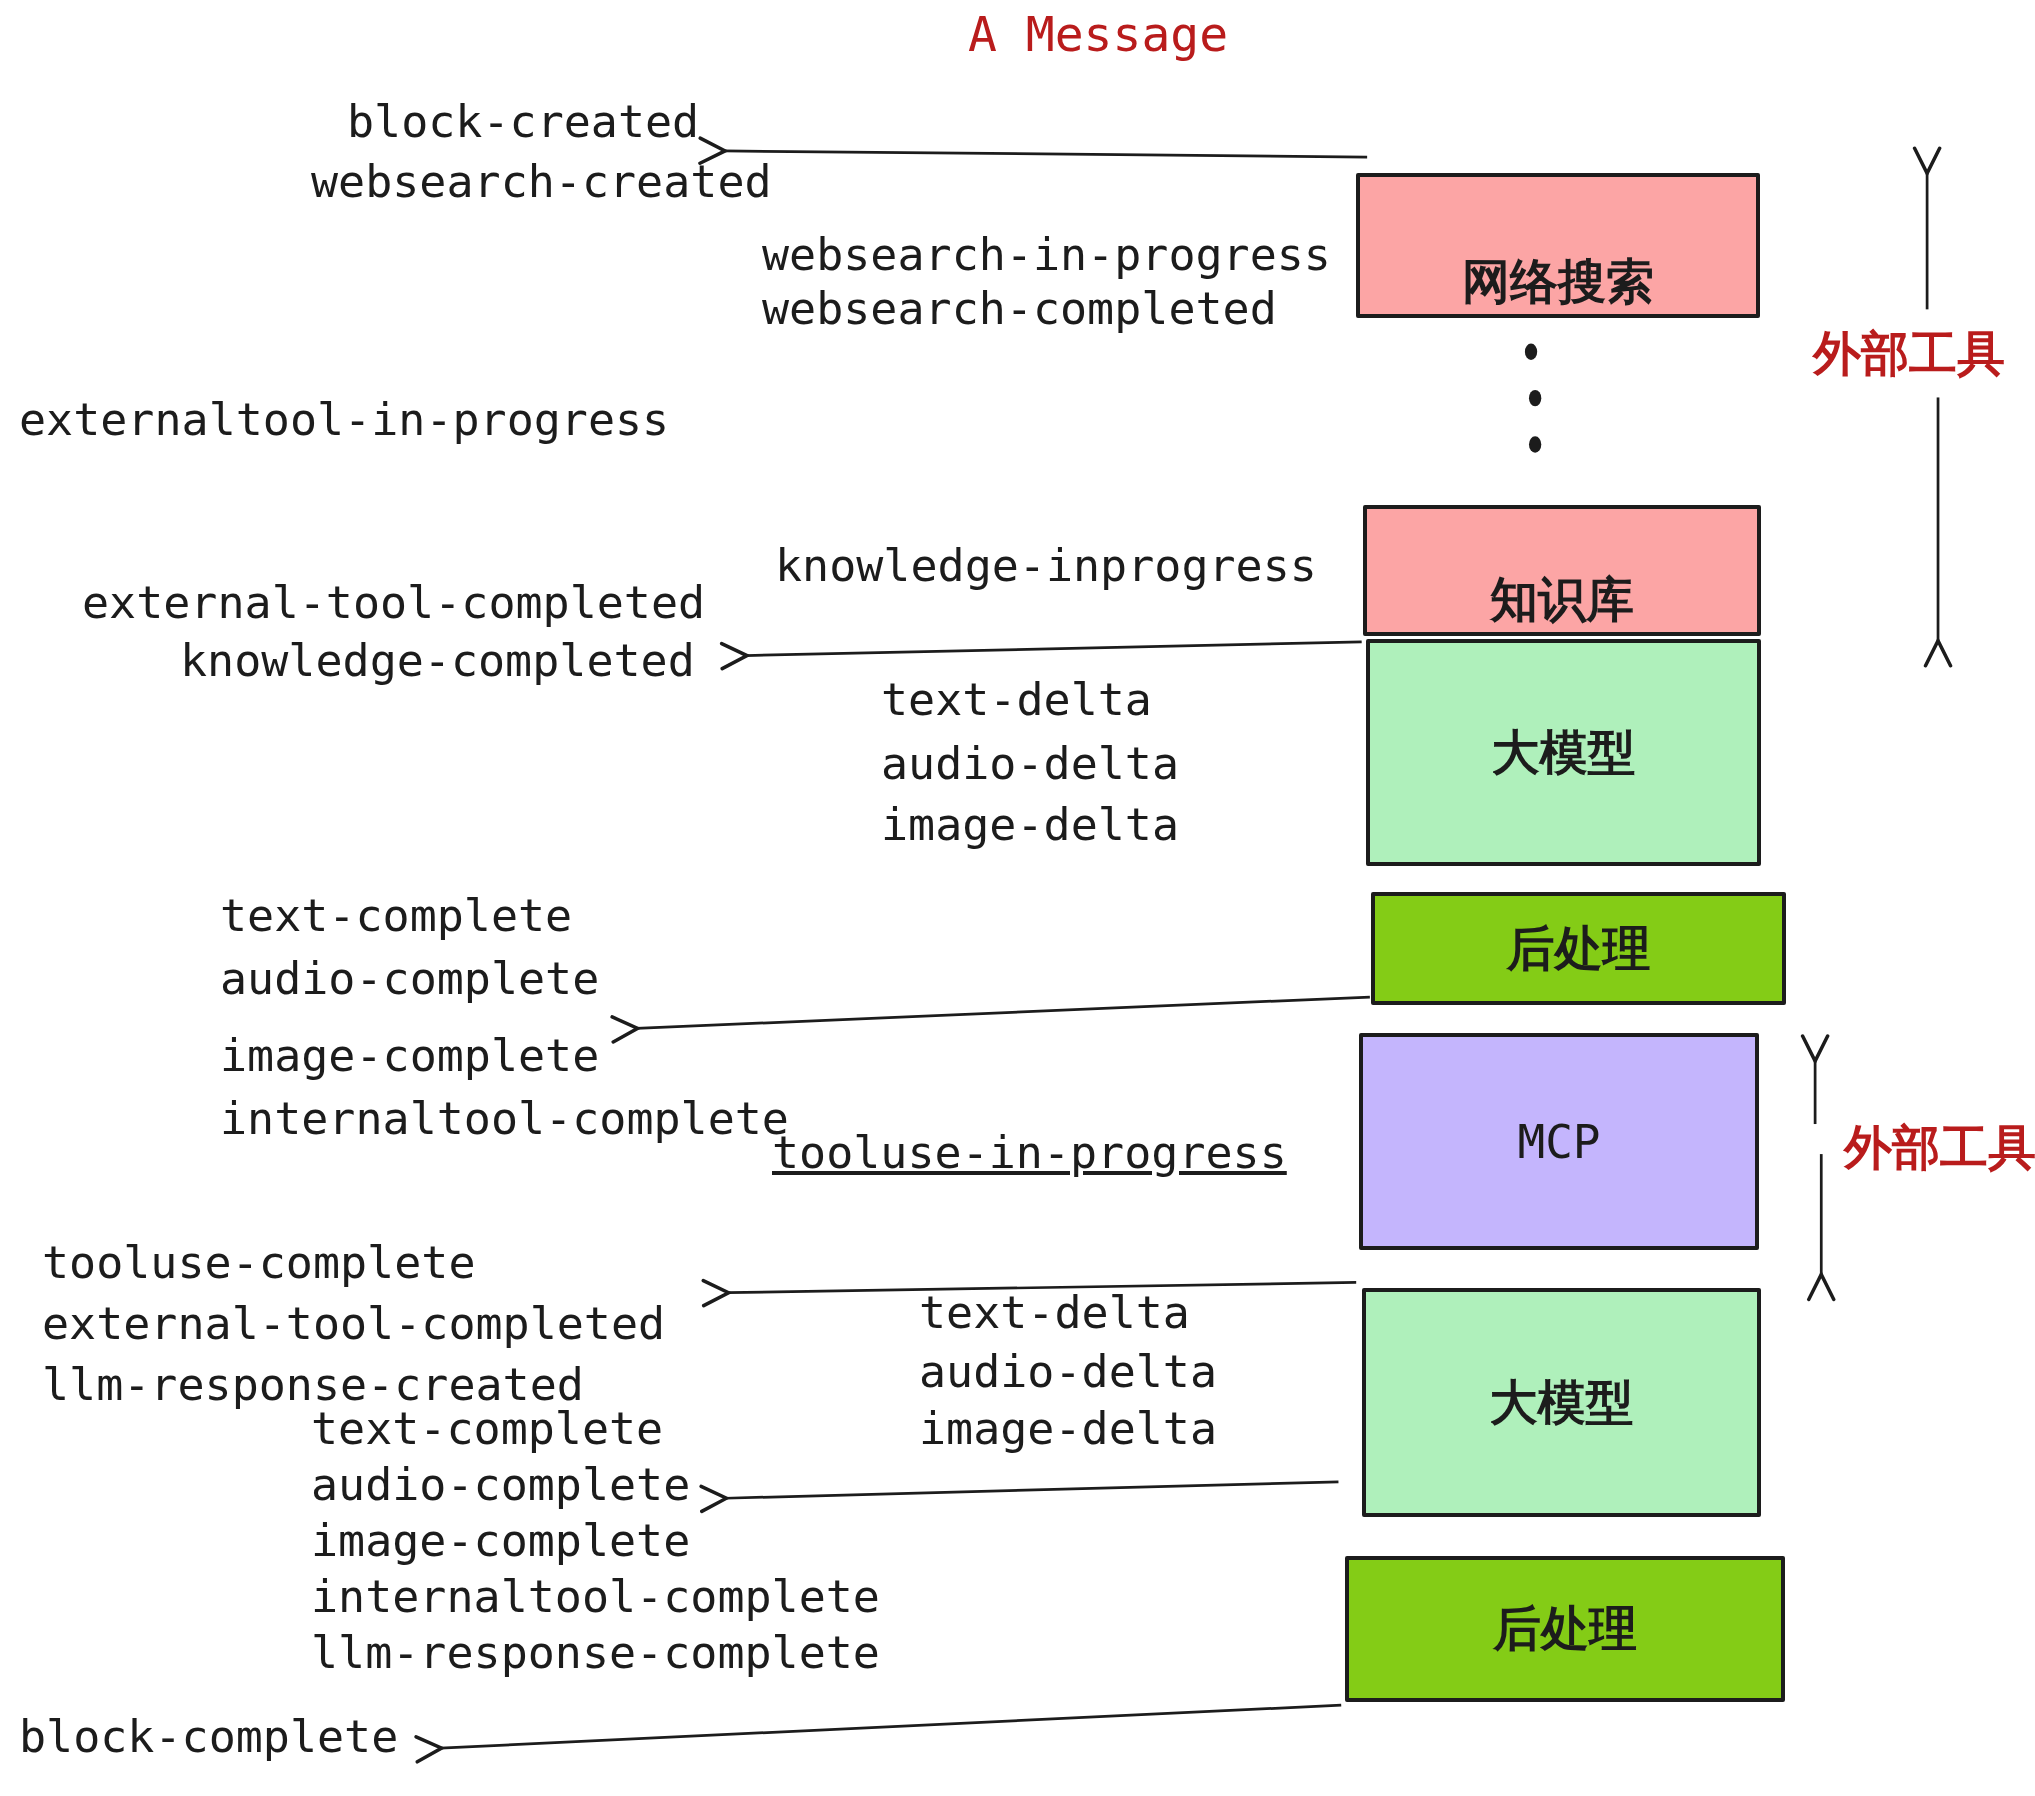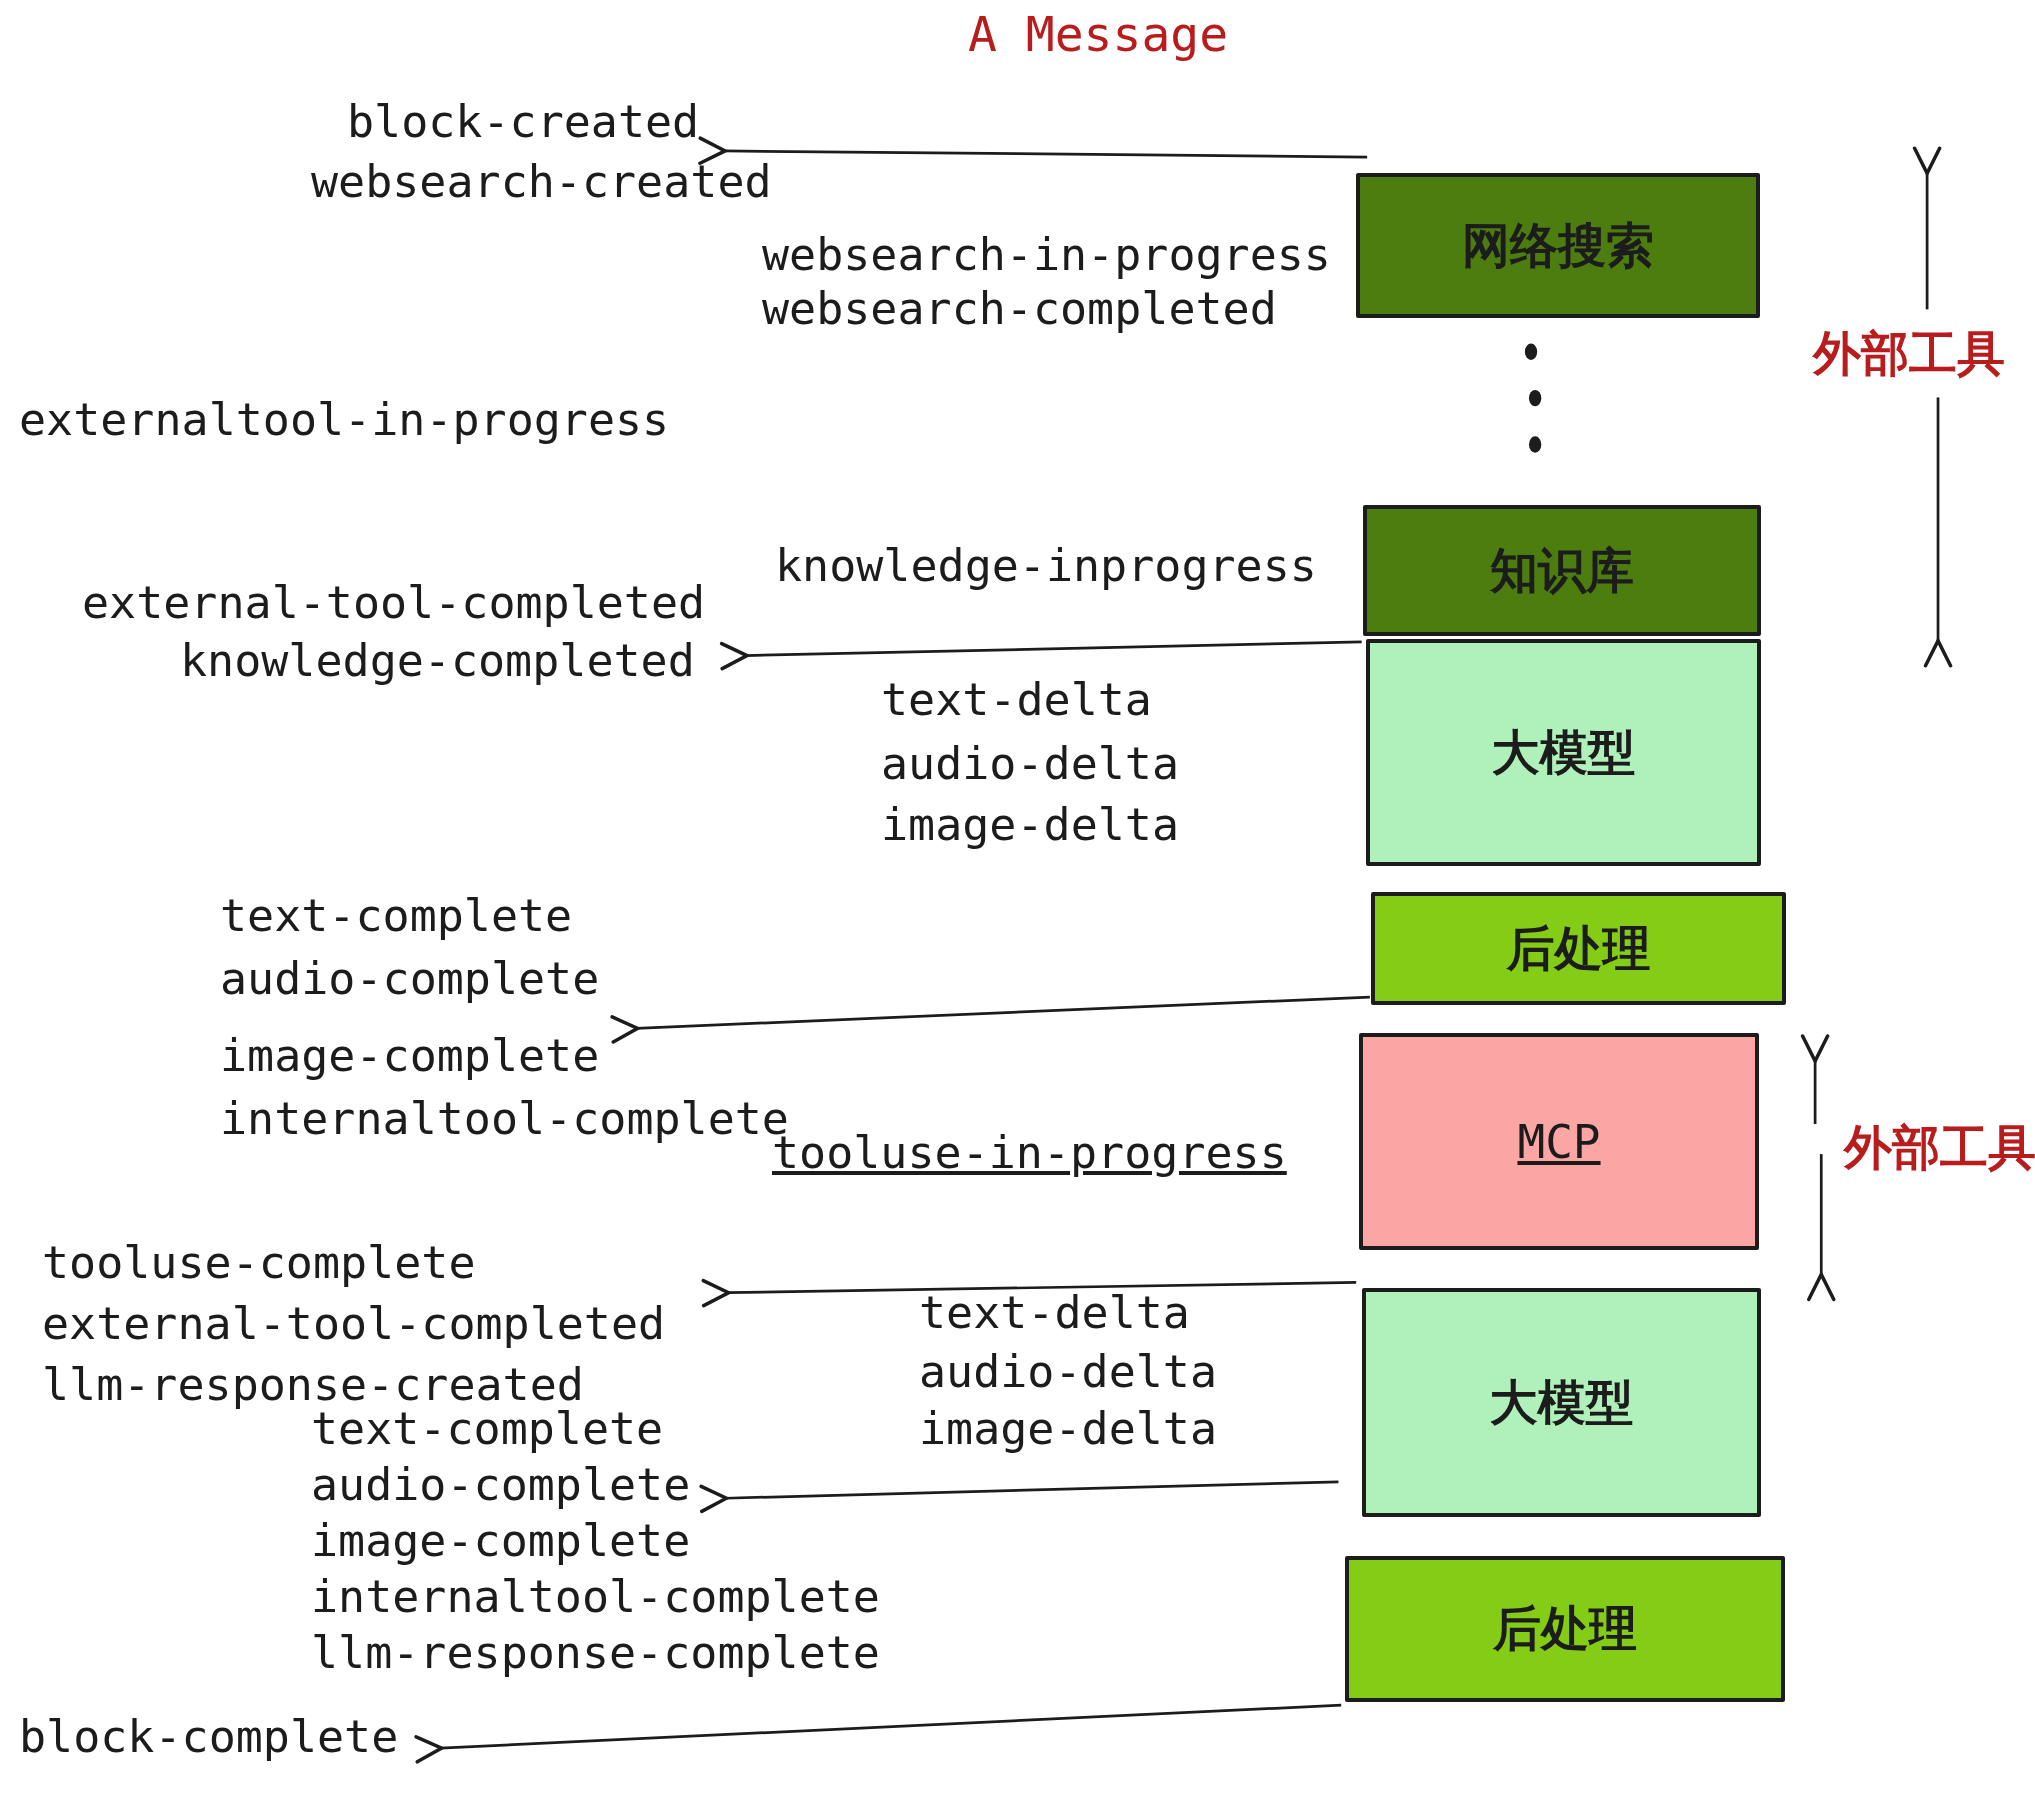--- a/index.html
+++ b/index.html
@@ -41,23 +41,23 @@
     font-size:48px;
     font-weight:bold;
     color:#1c1c1c;
     white-space:nowrap;
   }
   .box .lbl.mono{
     font-family:"DejaVu Sans Mono",monospace;
     font-weight:normal;
     font-size:46px;
   }
-  .pink{background:#4d7c0f;}
+  .pink{background:#fca5a5;align-items:flex-end;}
   .green{background:#aff0bb;}
-  .yellow{background:#fca5a5;text-decoration:underline;}
+  .yellow{background:#c4b5fd;}
   .white{background:#84cc16;}
   .side-label{
     position:absolute;
     font-family:Liberation Sans, sans-serif;
     font-size:48px;
     font-weight:bold;
     color:#b91c1c;
     white-space:nowrap;
   }
   svg.overlay{position:absolute;left:0;top:0;pointer-events:none;}

